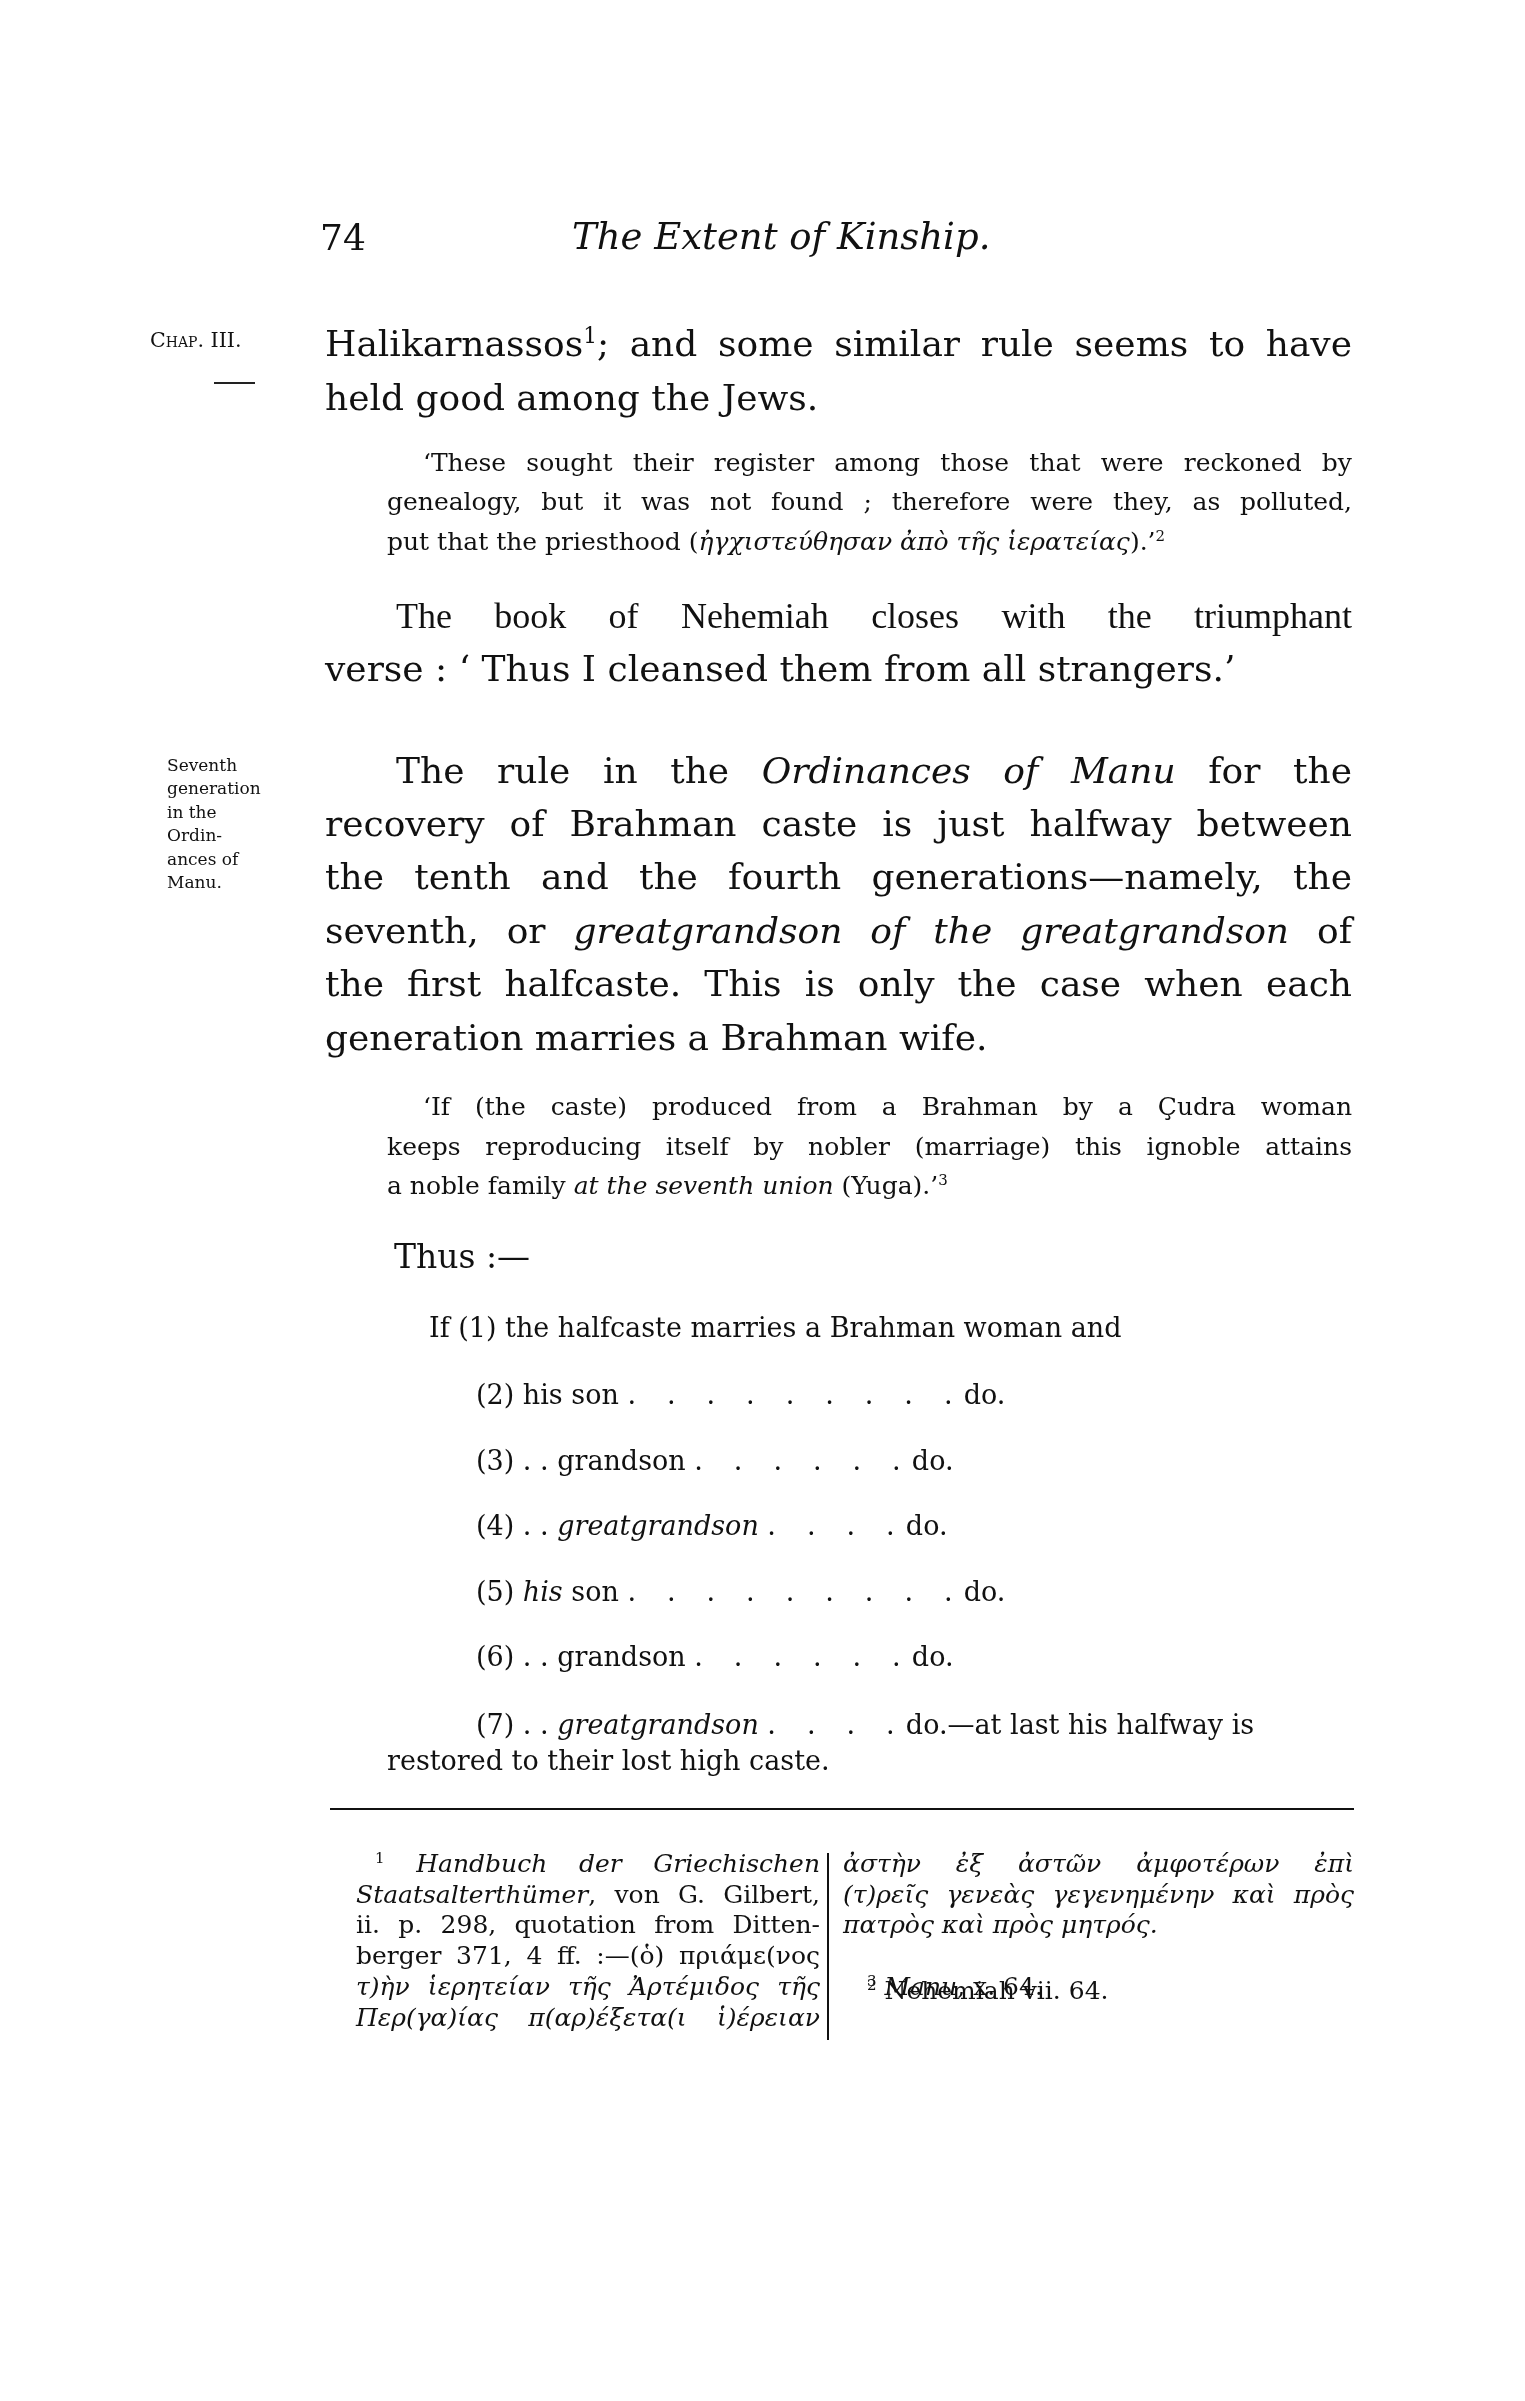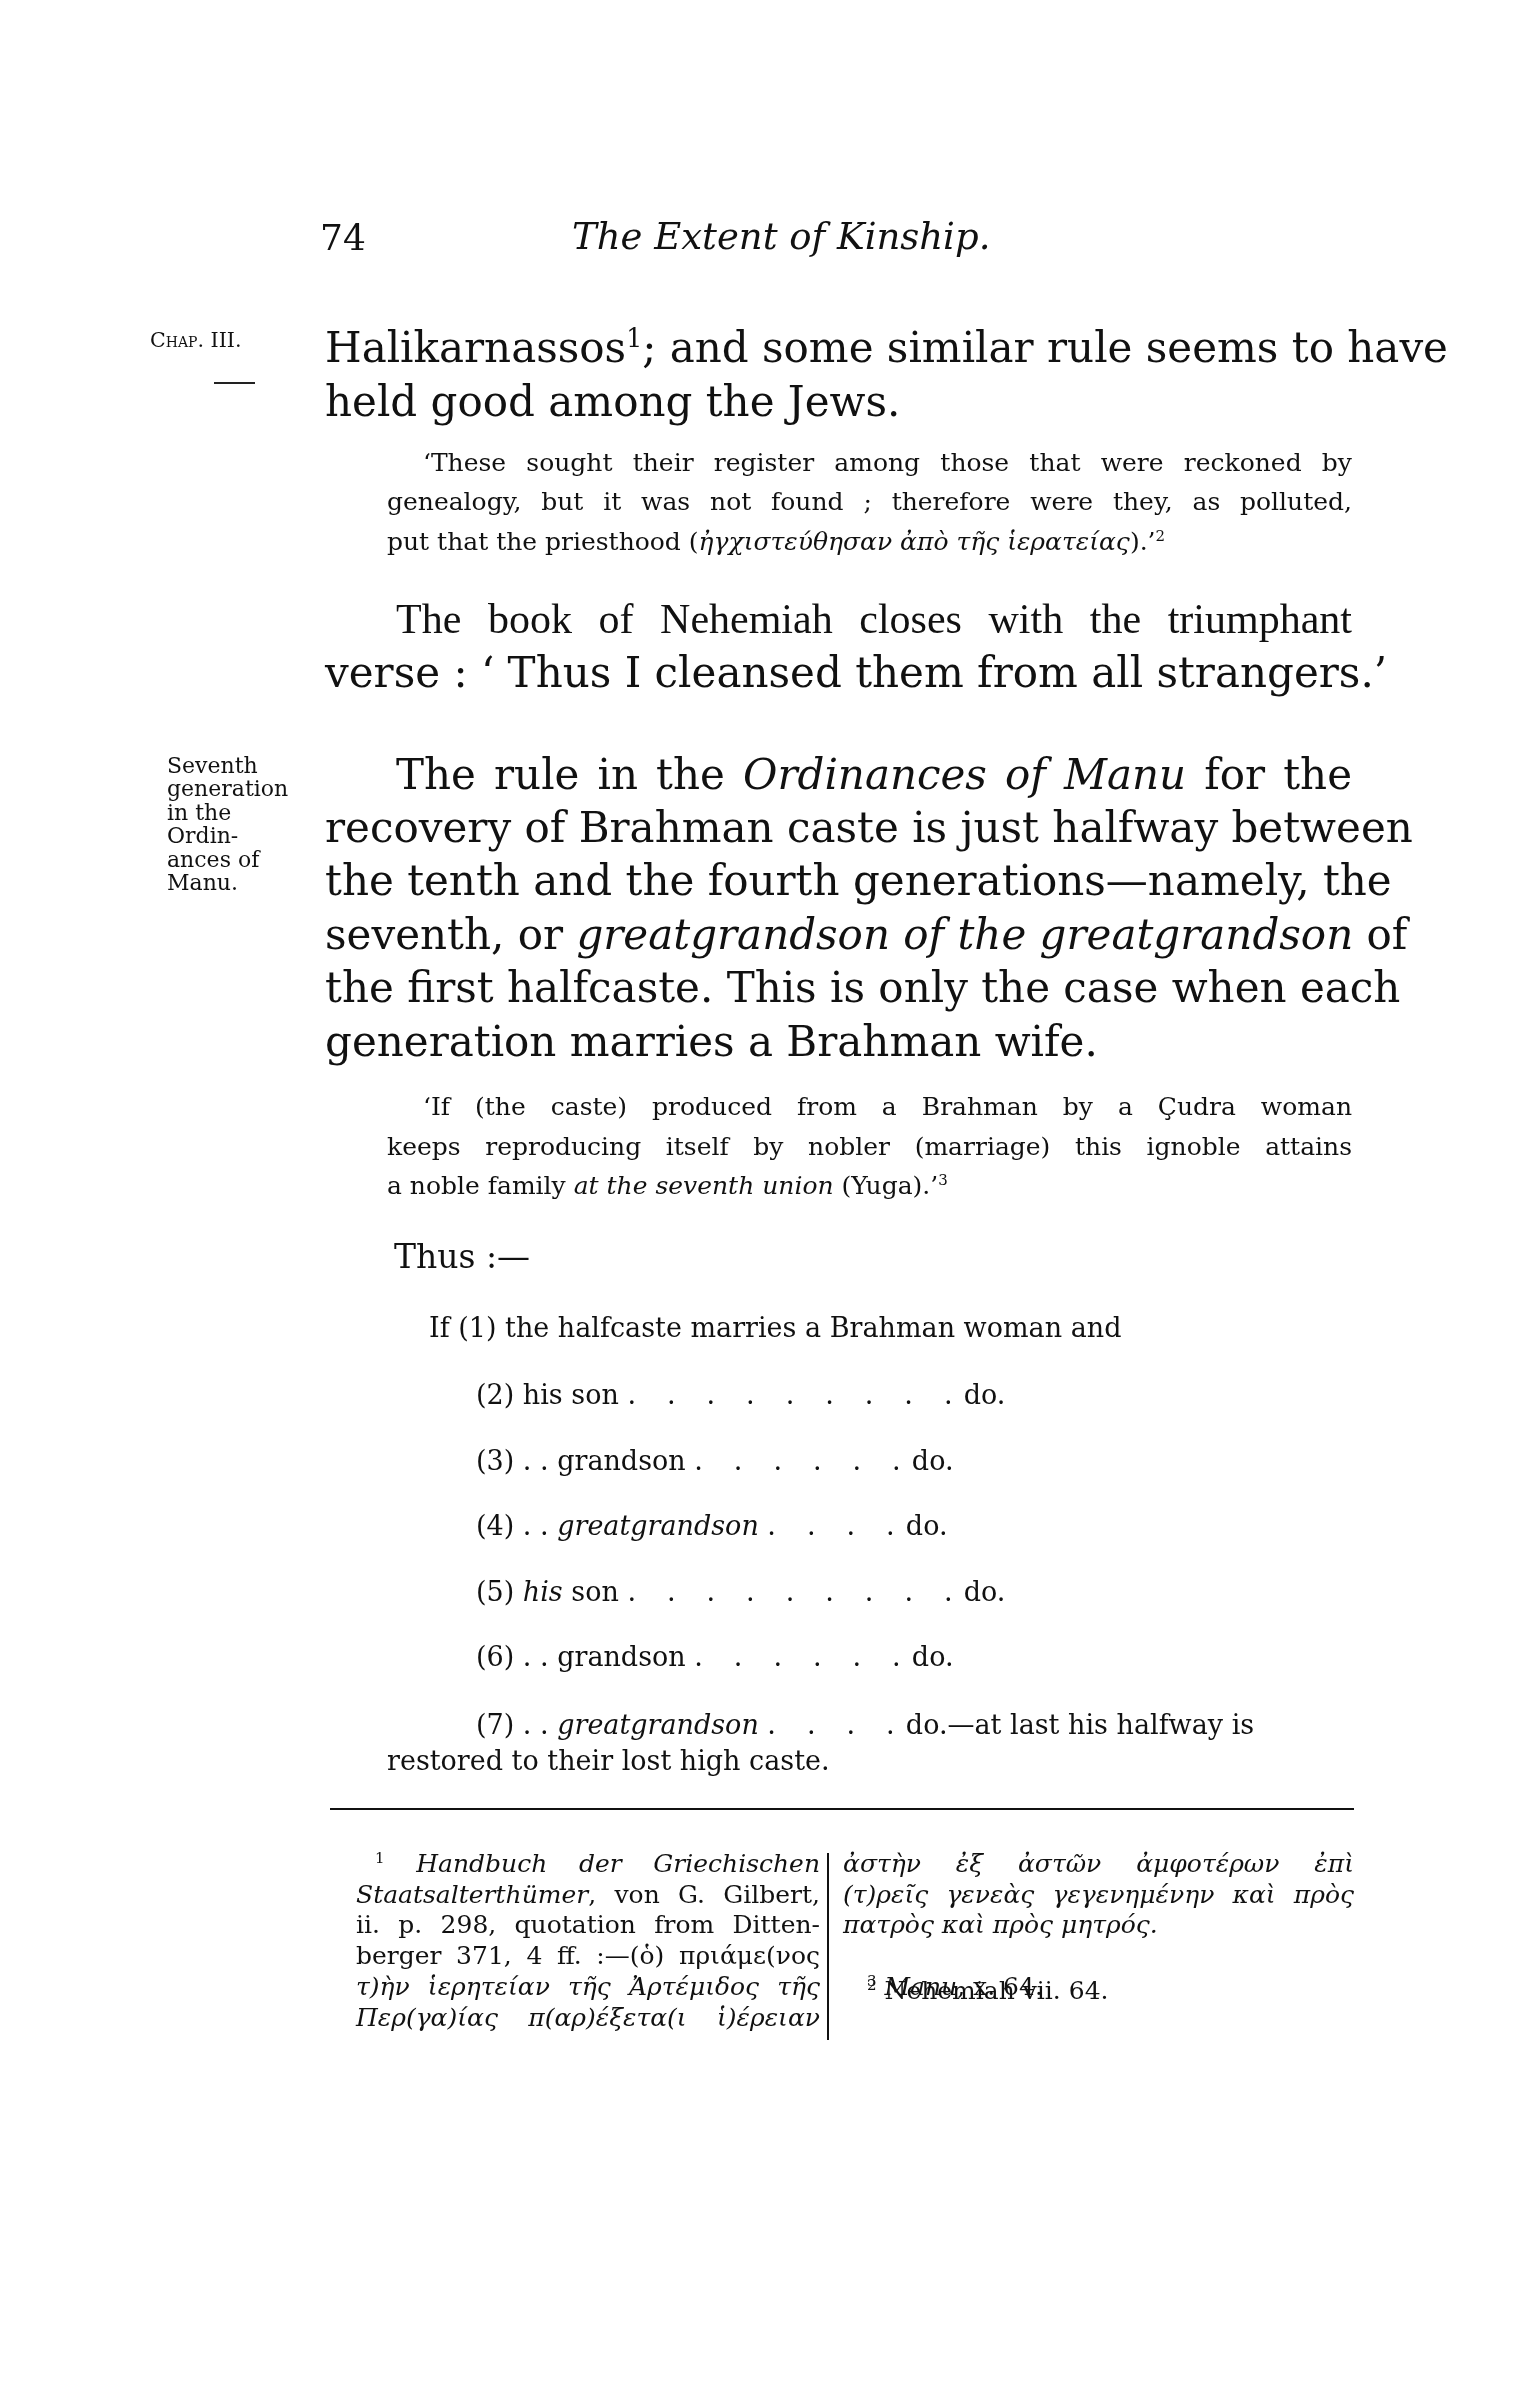--- a/index.html
+++ b/index.html
@@ -3,24 +3,24 @@
 <meta charset="utf-8">
 <style>
   html, body { margin:0; padding:0; background:#ffffff; }
   body { width:1525px; height:2401px; position:relative; overflow:hidden;
          font-family:"DejaVu Serif","Liberation Serif",serif; color:#111; }
   .abs { position:absolute; white-space:nowrap; }
   .header-num { left:320px; top:217px; font-size:36px; }
   .header-title { left:572px; top:215px; font-size:37px; font-style:italic; }
   .chap { left:150px; top:328px; font-size:20.6px; font-variant:small-caps; }
   .chap-dash { left:214px; top:382px; width:41px; height:1.9px; background:#222; }
-  .body-line { font-size:42px; left:325px; width:1027px; text-align:justify; text-align-last:justify; }
+  .body-line { font-size:36px; left:325px; width:1027px; text-align:justify; text-align-last:justify; }
   .quote-line { font-size:25px; left:387px; width:965px; text-align:justify; text-align-last:justify; }
   .last-line { text-align-last:left; }
-  .margin-note { left:167px; font-size:22px; line-height:23.4px; white-space:normal; width:150px; }
+  .margin-note { left:167px; font-size:17px; line-height:23.4px; white-space:normal; width:150px; }
   .list-line { font-size:27px; }
   .dots { letter-spacing:11.2px; }
   .rule { left:330px; top:1808px; width:1024px; height:1.9px; background:#111; }
   .vrule { left:827px; top:1853px; width:1.9px; height:187px; background:#111; }
   .fn { font-size:25px; line-height:31px; white-space:nowrap; }
   .fn-left { left:356px; width:464px; }
   .fn-right { left:843px; width:511px; }
   .just { text-align:justify; text-align-last:justify; }
   i { font-style:italic; }
   sup { font-size:60%; vertical-align:super; line-height:0; }

